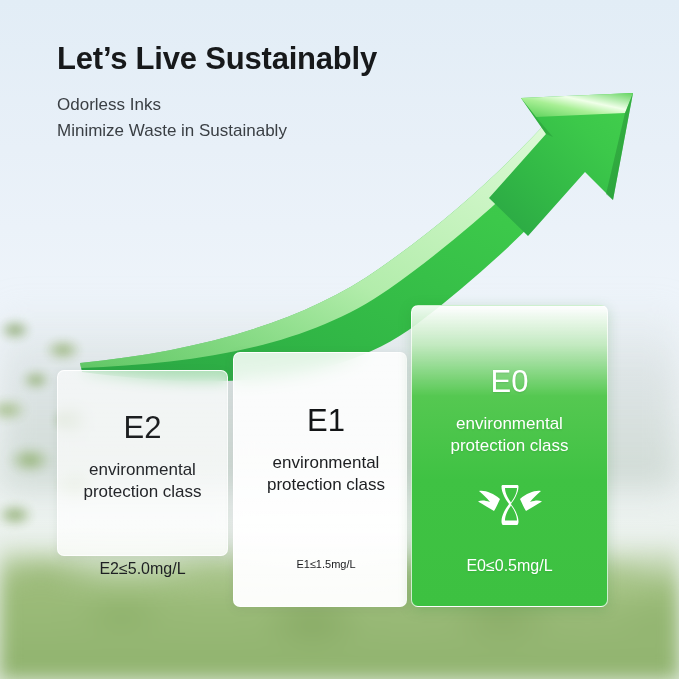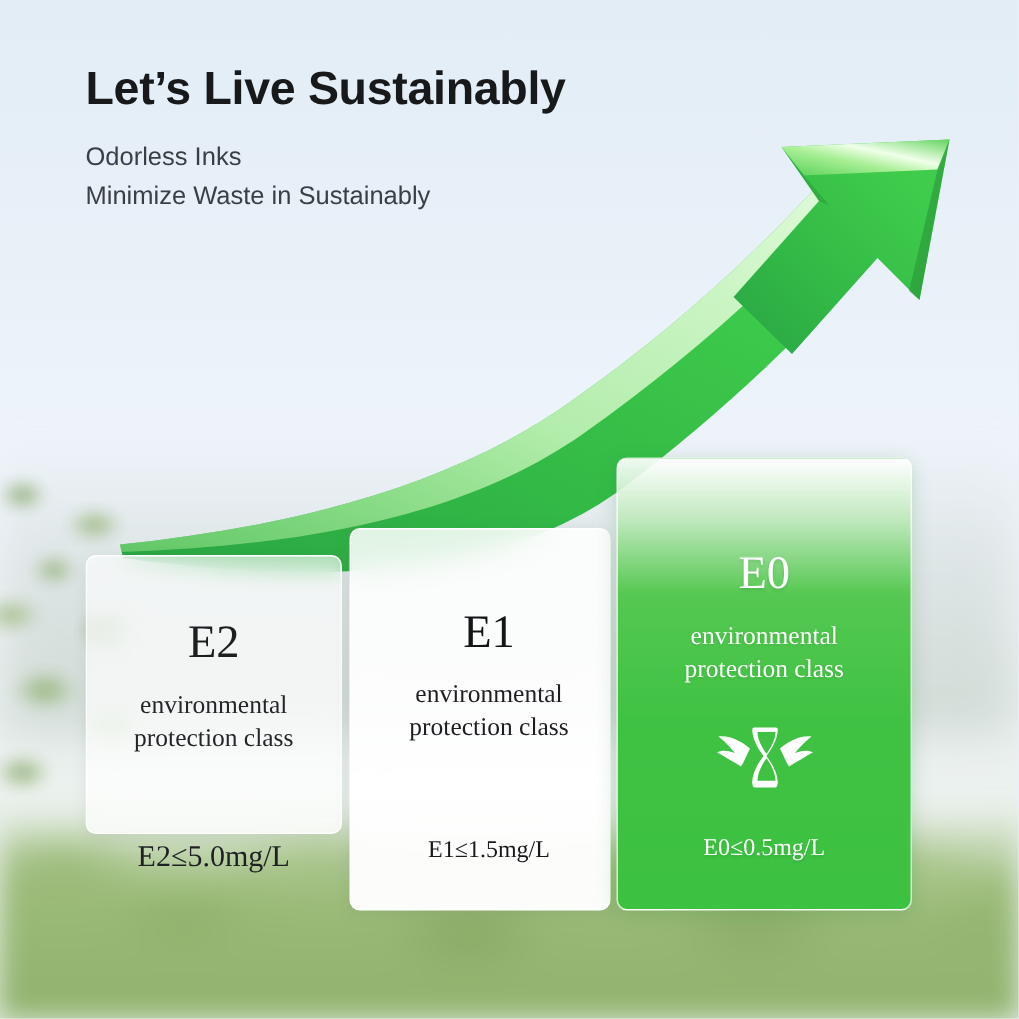--- a/index.html
+++ b/index.html
@@ -58,51 +58,50 @@
   .sub{font-size:17px;color:#3a3f44;line-height:1.55;margin:0;}
 
   
   .arrow{position:absolute;left:0;top:0;width:679px;height:679px;pointer-events:none;}
 
   
   .card{
     position:absolute;border-radius:7px;box-sizing:border-box;
     display:flex;flex-direction:column;align-items:center;
     text-align:center;
-    font-family:Liberation Serif, serif;
   }
   .card .lvl{font-weight:400;line-height:1;}
   .card .cls{line-height:1.28;}
   .card .val{line-height:1;}
 
   
   .card-e2{
     left:57px;top:370px;width:171px;height:186px;
     background:linear-gradient(180deg,rgba(255,255,255,.62) 0%,rgba(255,255,255,.70) 55%,rgba(255,255,255,.78) 100%);
     backdrop-filter:blur(7px);
     border:1px solid rgba(255,255,255,.85);
     border-top-color:rgba(255,255,255,.95);
     box-shadow:0 2px 9px rgba(90,110,90,.10);
   }
   .card-e2 .lvl{font-size:31px;color:#1c1e20;margin-top:41px;}
   .card-e2 .cls{font-size:17px;color:#24262a;margin-top:16px;}
-  .card-e2 .val{font-size:20px;color:#1e2023;margin-top:58px;}
+  .card-e2 .val{font-size:16px;color:#1e2023;margin-top:58px;}
 
   
   .card-e1{
     left:233px;top:352px;width:174px;height:255px;
     background:linear-gradient(180deg,rgba(255,255,255,.86) 0%,rgba(255,255,255,.93) 50%,rgba(255,255,255,.97) 100%);
     backdrop-filter:blur(9px);
     border:1px solid rgba(255,255,255,.95);
     box-shadow:0 2px 10px rgba(90,110,90,.12);
     padding-left:12px;
   }
   .card-e1 .lvl{font-size:31px;color:#131517;margin-top:52px;}
   .card-e1 .cls{font-size:17px;color:#1c1e21;margin-top:16px;}
-  .card-e1 .val{font-size:16px;color:#18191c;margin-top:63px;}
+  .card-e1 .val{font-size:11px;color:#18191c;margin-top:63px;}
 
   
   .card-e0{
     left:411px;top:305px;width:197px;height:302px;
     background:linear-gradient(180deg,rgba(255,255,255,.92) 0%,rgba(190,233,186,.88) 13%,#55c851 30%,#3fc243 58%,#3dc141 100%);
     border:1px solid rgba(255,255,255,.75);
     box-shadow:0 3px 13px rgba(40,130,50,.22);
     overflow:hidden;
   }
   .card-e0 .lvl{font-size:31px;color:#ffffff;margin-top:60px;text-shadow:0 1px 2px rgba(0,90,20,.18);}

